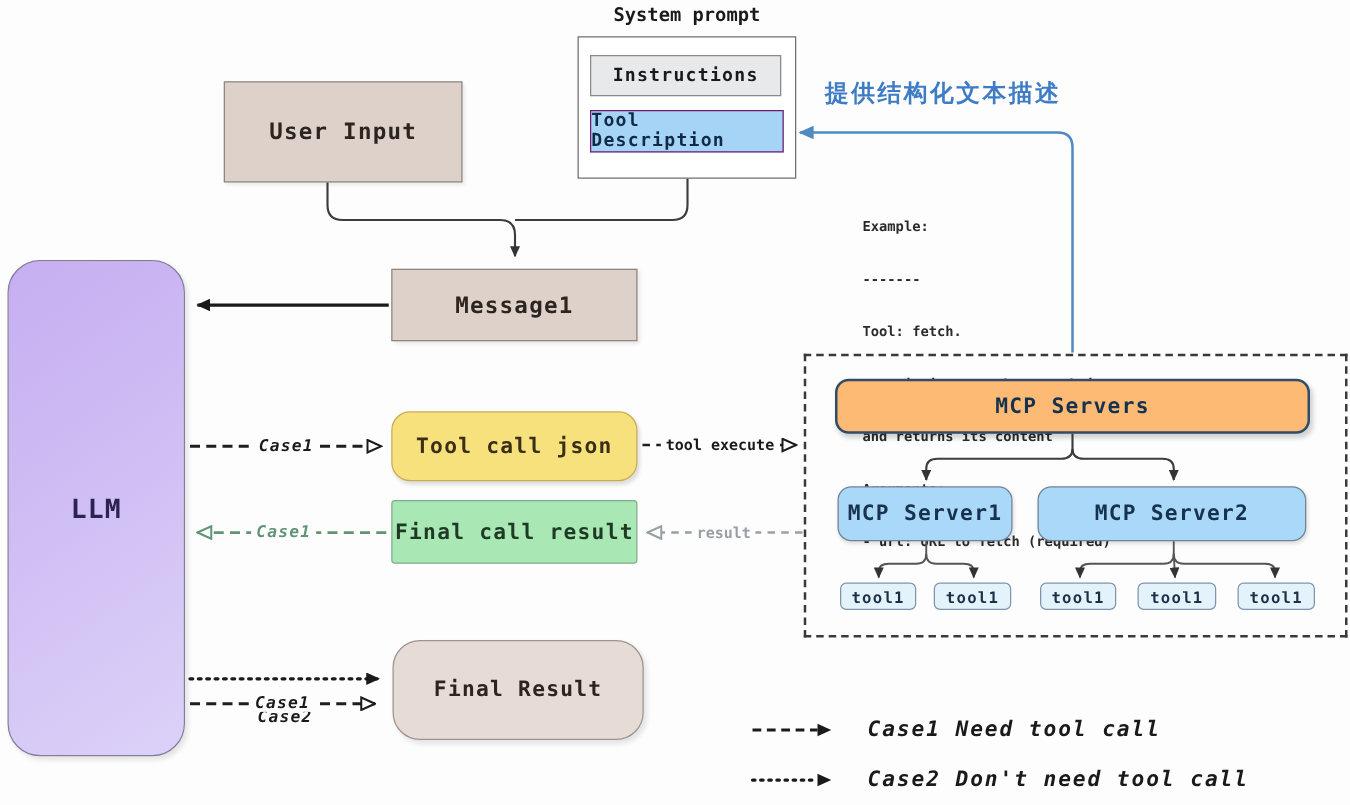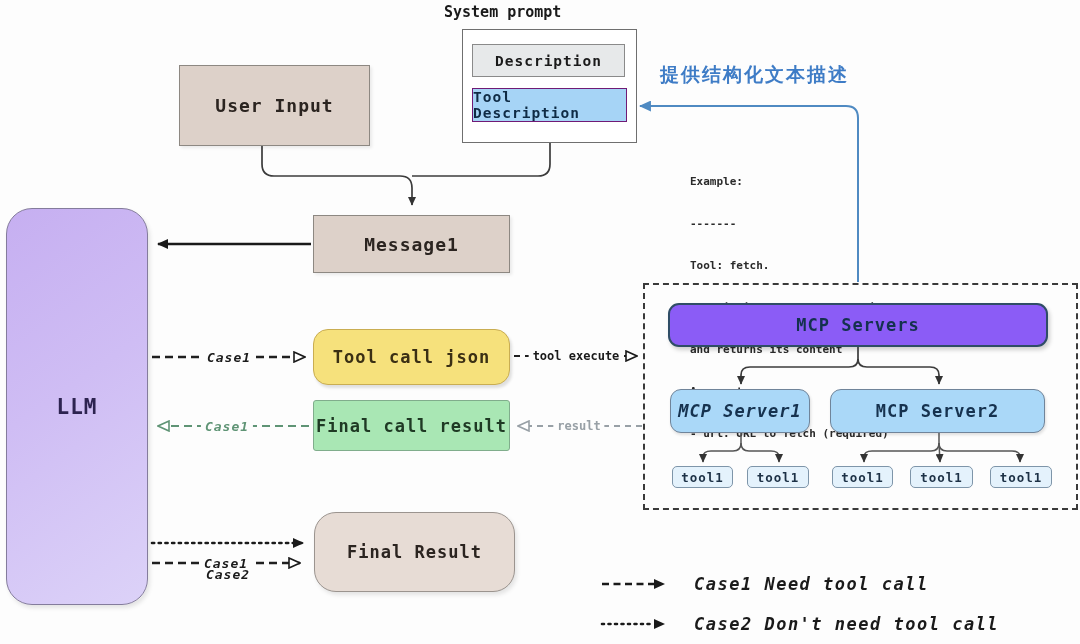--- a/index.html
+++ b/index.html
@@ -13,39 +13,39 @@
   }
   .beige{background:#ddd1c9;border:1px solid #8d8882;font-size:18px;}
   .user-input{left:179px;top:65px;width:191px;height:81px;box-shadow:2px 2px 3px rgba(0,0,0,.08);}
   .message1{left:313px;top:215px;width:197px;height:58px;box-shadow:2px 2px 3px rgba(0,0,0,.08);}
   .llm{
     left:6px;top:208px;width:142px;height:397px;border-radius:26px;
     background:linear-gradient(145deg,#c6aff1 0%,#cfbdf4 45%,#dcd2f8 100%);
     border:1.5px solid #847c9c;font-size:21px;color:#2d2350;box-shadow:2px 3px 4px rgba(0,0,0,.10);
   }
   .sys-outer{left:462px;top:29px;width:175px;height:114px;background:#ffffff;border:1.5px solid #6f6f6f;}
-  .sys-title{position:absolute;left:444px;top:3px;width:175px;font-size:15px;font-weight:700;color:#1a1a1a;}
+  .sys-title{position:absolute;left:462px;top:3px;width:175px;text-align:center;font-size:15px;font-weight:700;color:#1a1a1a;}
   .instructions{left:472px;top:44px;width:153px;height:33px;background:#e7e9ea;border:1px solid #8a8a8a;font-size:14.5px;color:#1a1a1a;}
   .tool-desc{left:472px;top:88px;width:155px;height:34px;background:#a6d4f6;border:1px solid #701a75;font-size:14.5px;color:#0f2b45;}
   .cn-note{position:absolute;left:660px;top:62px;font-size:19px;font-weight:700;color:#3e7cc6;
     font-family:"DejaVu Sans","Liberation Sans",sans-serif;letter-spacing:2px;}
   .example{position:absolute;left:690px;top:147px;font-size:11px;line-height:14px;color:#2b2b2b;font-weight:700;white-space:pre;}
   .yellow{left:313px;top:329px;width:197px;height:56px;background:#f6e17c;border:1.5px solid #c9ad52;border-radius:15px;
     font-size:17px;color:#3a2f14;box-shadow:2px 3px 3px rgba(0,0,0,.12);}
   .green{left:313px;top:400px;width:197px;height:51px;background:#a9e7b4;border:1.5px solid #80ad8c;border-radius:3px;
     font-size:17px;color:#1f3a24;}
   .final{left:314px;top:512px;width:201px;height:80px;background:#e7dcd5;border:1.5px solid #9b948f;border-radius:22px;
     font-size:17px;box-shadow:2px 3px 4px rgba(0,0,0,.10);}
   .mcp-container{position:absolute;left:643px;top:283px;width:435px;height:227px;box-sizing:border-box;
     border:2px dashed #3a3a3a;background:transparent;}
-  .mcp-header{left:668px;top:303px;width:380px;height:44px;background:#8b5cf6;border:2px solid #2f4d66;border-radius:11px;
+  .mcp-header{left:668px;top:303px;width:380px;height:44px;background:#fdba74;border:2px solid #2f4d66;border-radius:11px;
     font-size:17px;color:#14314e;box-shadow:2px 3px 4px rgba(0,0,0,.18);text-align:right;}
   .server{background:#aad8f8;border:1.5px solid #70849a;border-radius:11px;font-size:17px;color:#16324f;
     box-shadow:1px 2px 3px rgba(0,0,0,.12);}
-  .server1{left:670px;top:389px;width:140px;height:44px;font-style:italic;}
+  .server1{left:670px;top:389px;width:140px;height:44px;}
   .server2{left:830px;top:389px;width:215px;height:44px;}
   .tool{background:#e4f2fc;border:1.3px solid #7e95a9;border-radius:5px;font-size:12.5px;color:#1d3146;height:22px;top:466px;}
   .t1{left:672px;width:61px;} .t2{left:747px;width:62px;} .t3{left:832px;width:61px;}
   .t4{left:910px;width:63px;} .t5{left:990px;width:62px;}
   svg.overlay{position:absolute;left:0;top:0;z-index:5;pointer-events:none;}
   .alabel{
     position:absolute;z-index:6;transform:translate(-50%,-50%);background:#fdfdfd;padding:0 4px;
     font-size:13px;font-weight:700;font-style:italic;color:#1a1a1a;line-height:1;letter-spacing:1px;
   }
   .alabel.small{font-size:12px;font-style:normal;letter-spacing:0;}
@@ -115,21 +115,21 @@
 
     <g fill="none" stroke="#555555" stroke-width="1.5">
       <path d="M939,433 L939,443 Q939,451 931,451 L872,451 Q864,451 864,457 L864,462" marker-end="url(#mTree)"></path>
       <path d="M939,443 L940,462" marker-end="url(#mTree)"></path>
       <path d="M939,443 Q939,451 947,451 L1012,451 Q1020,451 1020,457 L1020,462" marker-end="url(#mTree)"></path>
     </g>
   </svg>
 
   <div class="sys-title">System prompt</div>
   <div class="box sys-outer"></div>
-  <div class="box instructions">Description</div>
+  <div class="box instructions">Instructions</div>
   <div class="box tool-desc">Tool Description</div>
 
   <div class="cn-note">提供结构化文本描述</div>
 
   <div class="example">
     <div>Example:</div>
     <div>-------</div>
     <div>Tool: fetch.</div>
     <div>Description: Fetches a website</div>
     <div>and returns its content</div>

